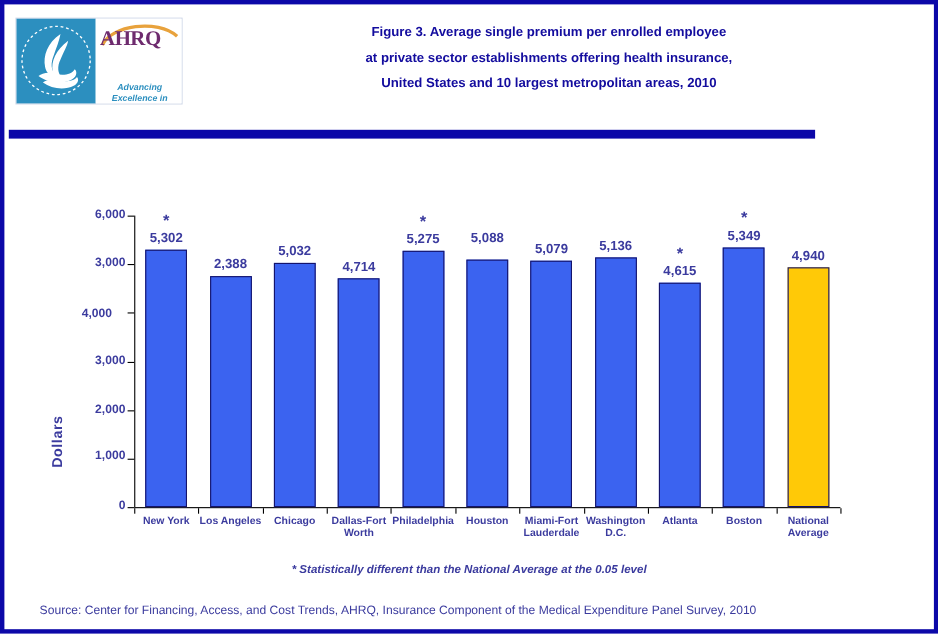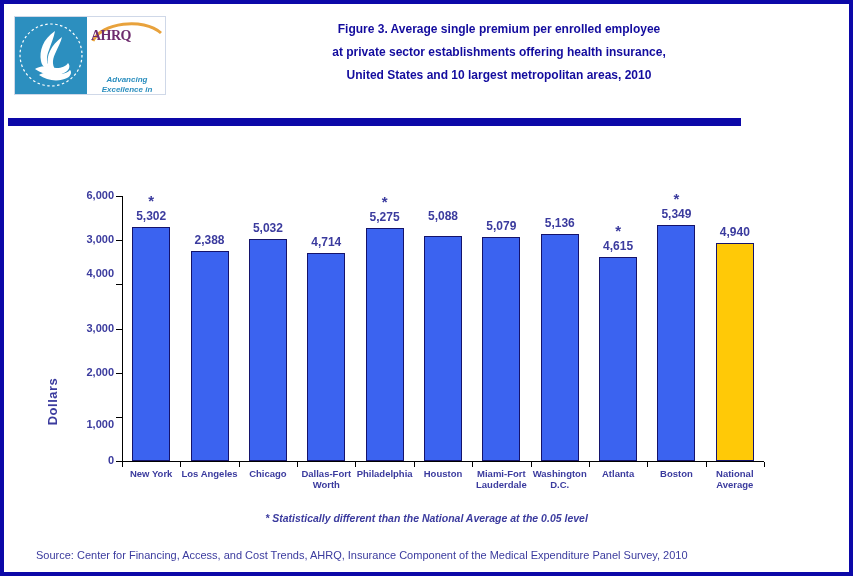--- a/index.html
+++ b/index.html
@@ -53,21 +53,21 @@
     position: relative;
     overflow: hidden;
   }
   #ahrq-word {
     position: absolute;
     left: 4px;
     top: 8px;
     width: 72px;
     font-family: "Liberation Serif", serif;
     font-weight: bold;
-    font-size: 14px;
+    font-size: 19px;
     color: #6E2B6E;
     letter-spacing: -0.5px;
     line-height: 21px;
   }
   #ahrq-tag {
     position: absolute;
     left: 0;
     top: 34px;
     width: 80px;
     text-align: center;
@@ -261,27 +261,27 @@
 
   <div id="rule"></div>
 
   <div id="chart">
     <div id="ylabel">Dollars</div>
     <div id="yaxis"></div>
     <div id="xaxis"></div>
     <div id="plot"></div>
   <div class="ytick" style="top: 329px;">0</div>
       <div class="ytickmark" style="top: 335px;"></div>
-      <div class="ytick" style="top: 293px;">1,000</div>
+      <div class="ytick" style="top: 283px;">1,000</div>
       <div class="ytickmark" style="top: 290.833px;"></div>
       <div class="ytick" style="top: 240.667px;">2,000</div>
       <div class="ytickmark" style="top: 246.667px;"></div>
       <div class="ytick" style="top: 196.5px;">3,000</div>
       <div class="ytickmark" style="top: 202.5px;"></div>
-      <div class="ytick" style="top: 142px;">4,000</div>
+      <div class="ytick" style="top: 154px; text-align: center;">4,000</div>
       <div class="ytickmark" style="top: 158.333px;"></div>
       <div class="ytick" style="top: 108.167px;">3,000</div>
       <div class="ytickmark" style="top: 114.167px;"></div>
       <div class="ytick" style="top: 64px;">6,000</div>
       <div class="ytickmark" style="top: 70px;"></div>
       <div class="bar" style="left: 128.182px; top: 100.828px; width: 38px; height: 234.172px; background: rgb(59, 99, 240);"></div>
       <div class="vallabel" style="left: 117.182px; width: 60px; top: 83.8283px;">5,302</div>
       <div class="star" style="left: 117.182px; width: 60px; top: 67.8283px;">*</div>
       <div class="xtickmark" style="left: 118px;"></div>
       <div class="xlabel" style="left: 118px; width: 58.3636px;"><span>New York</span></div>

